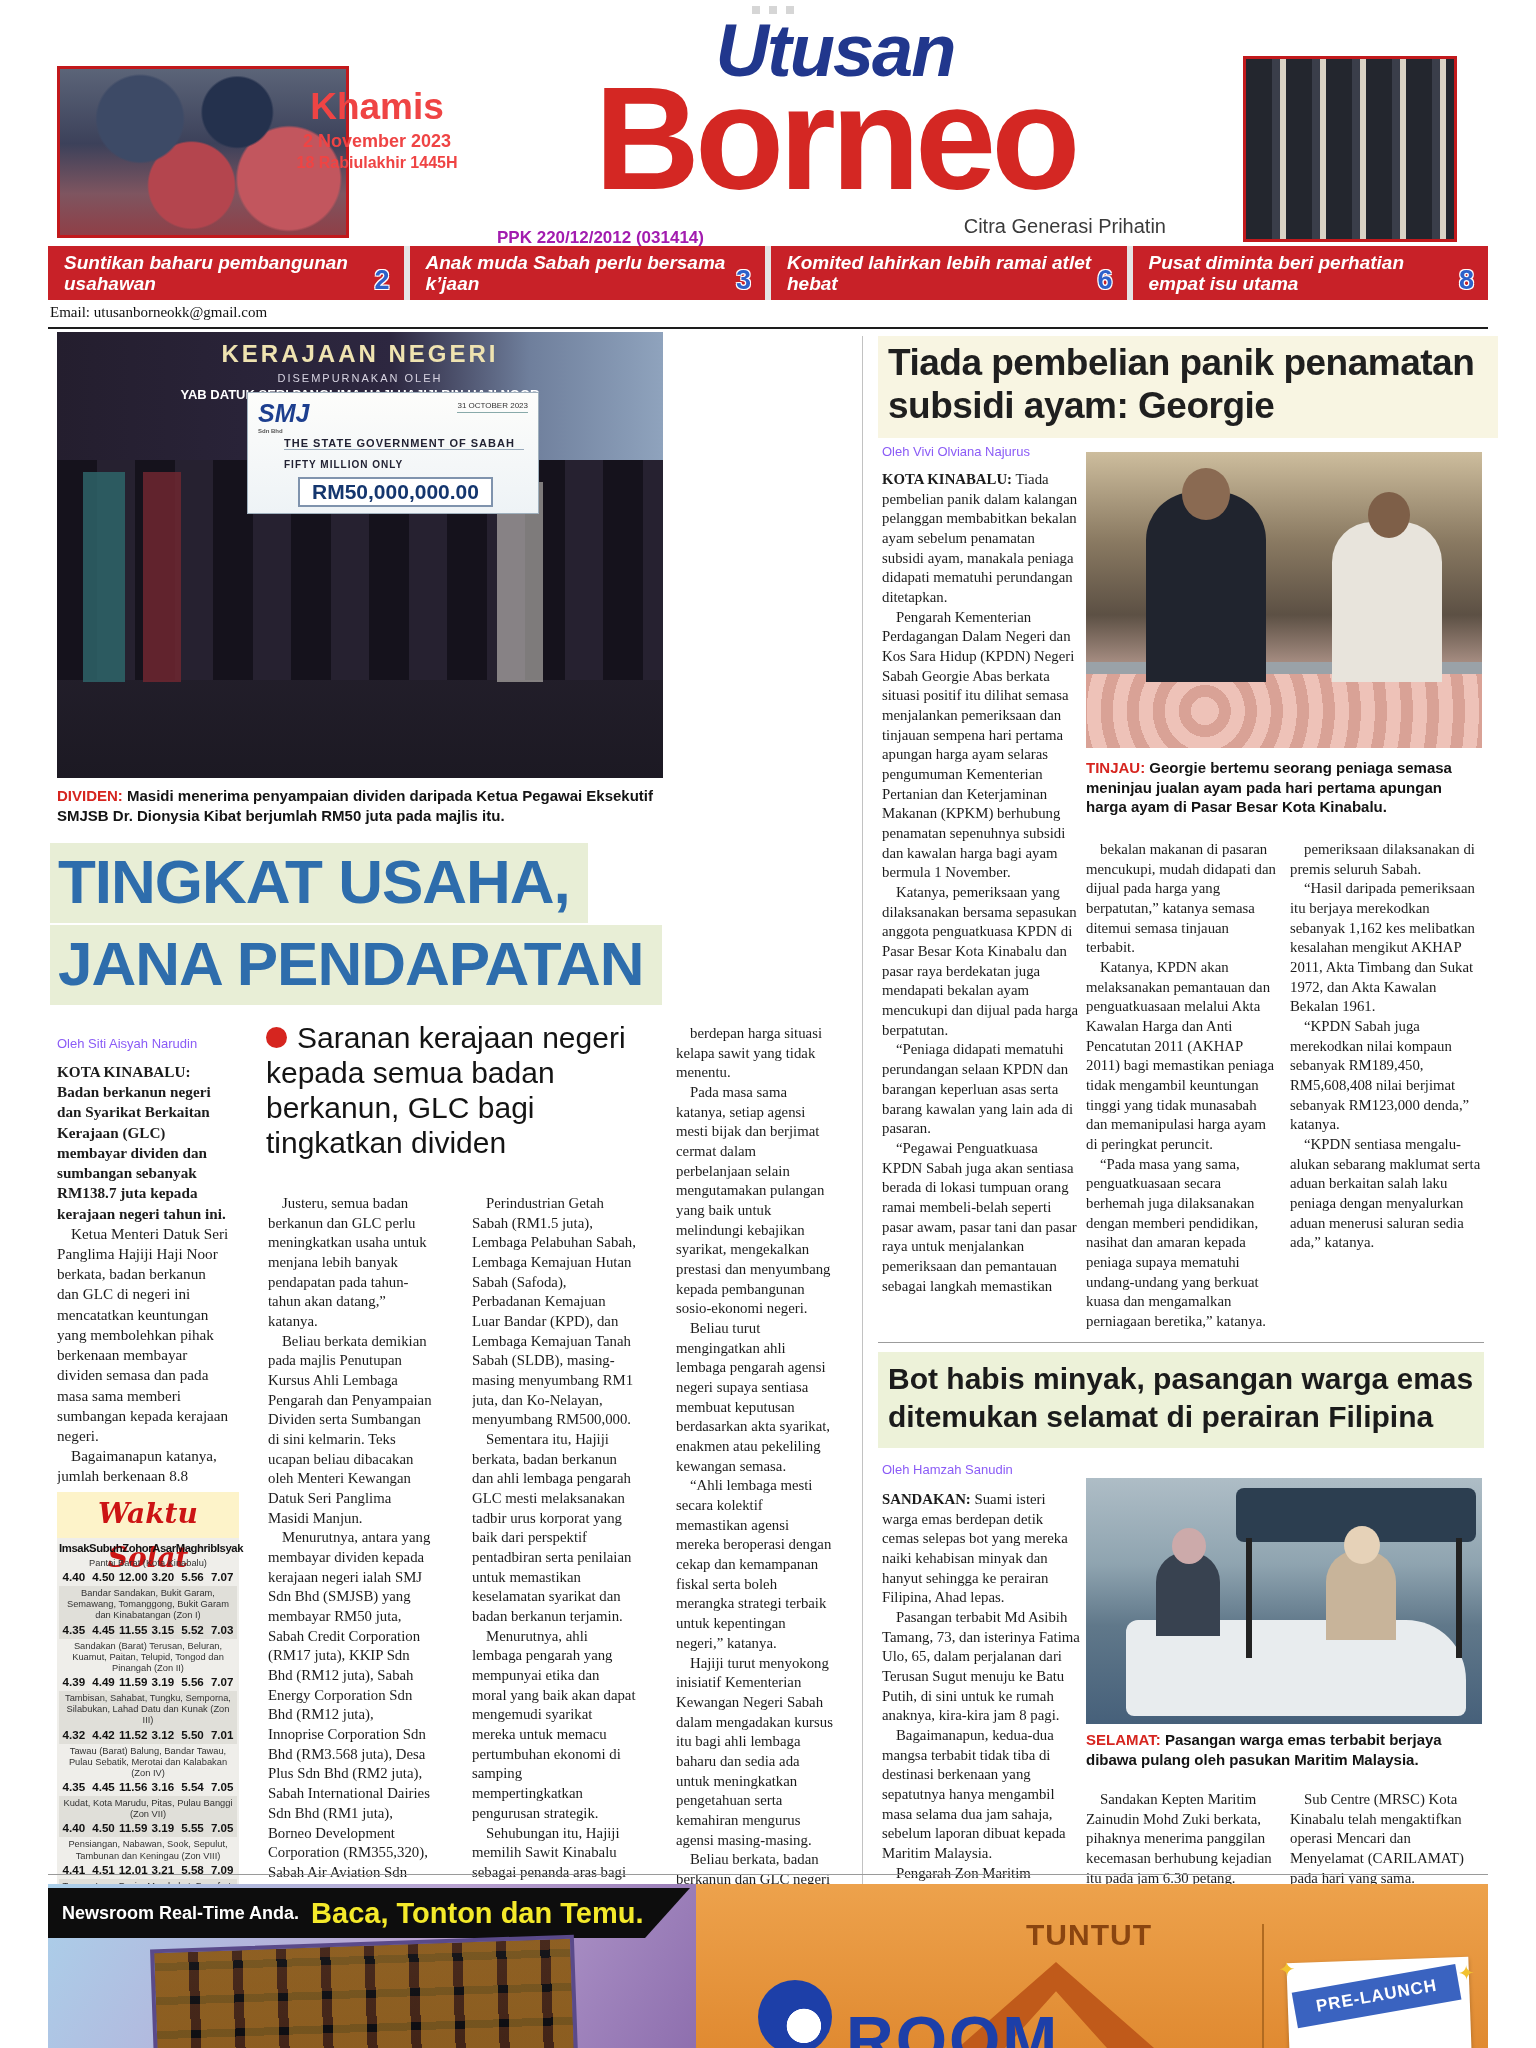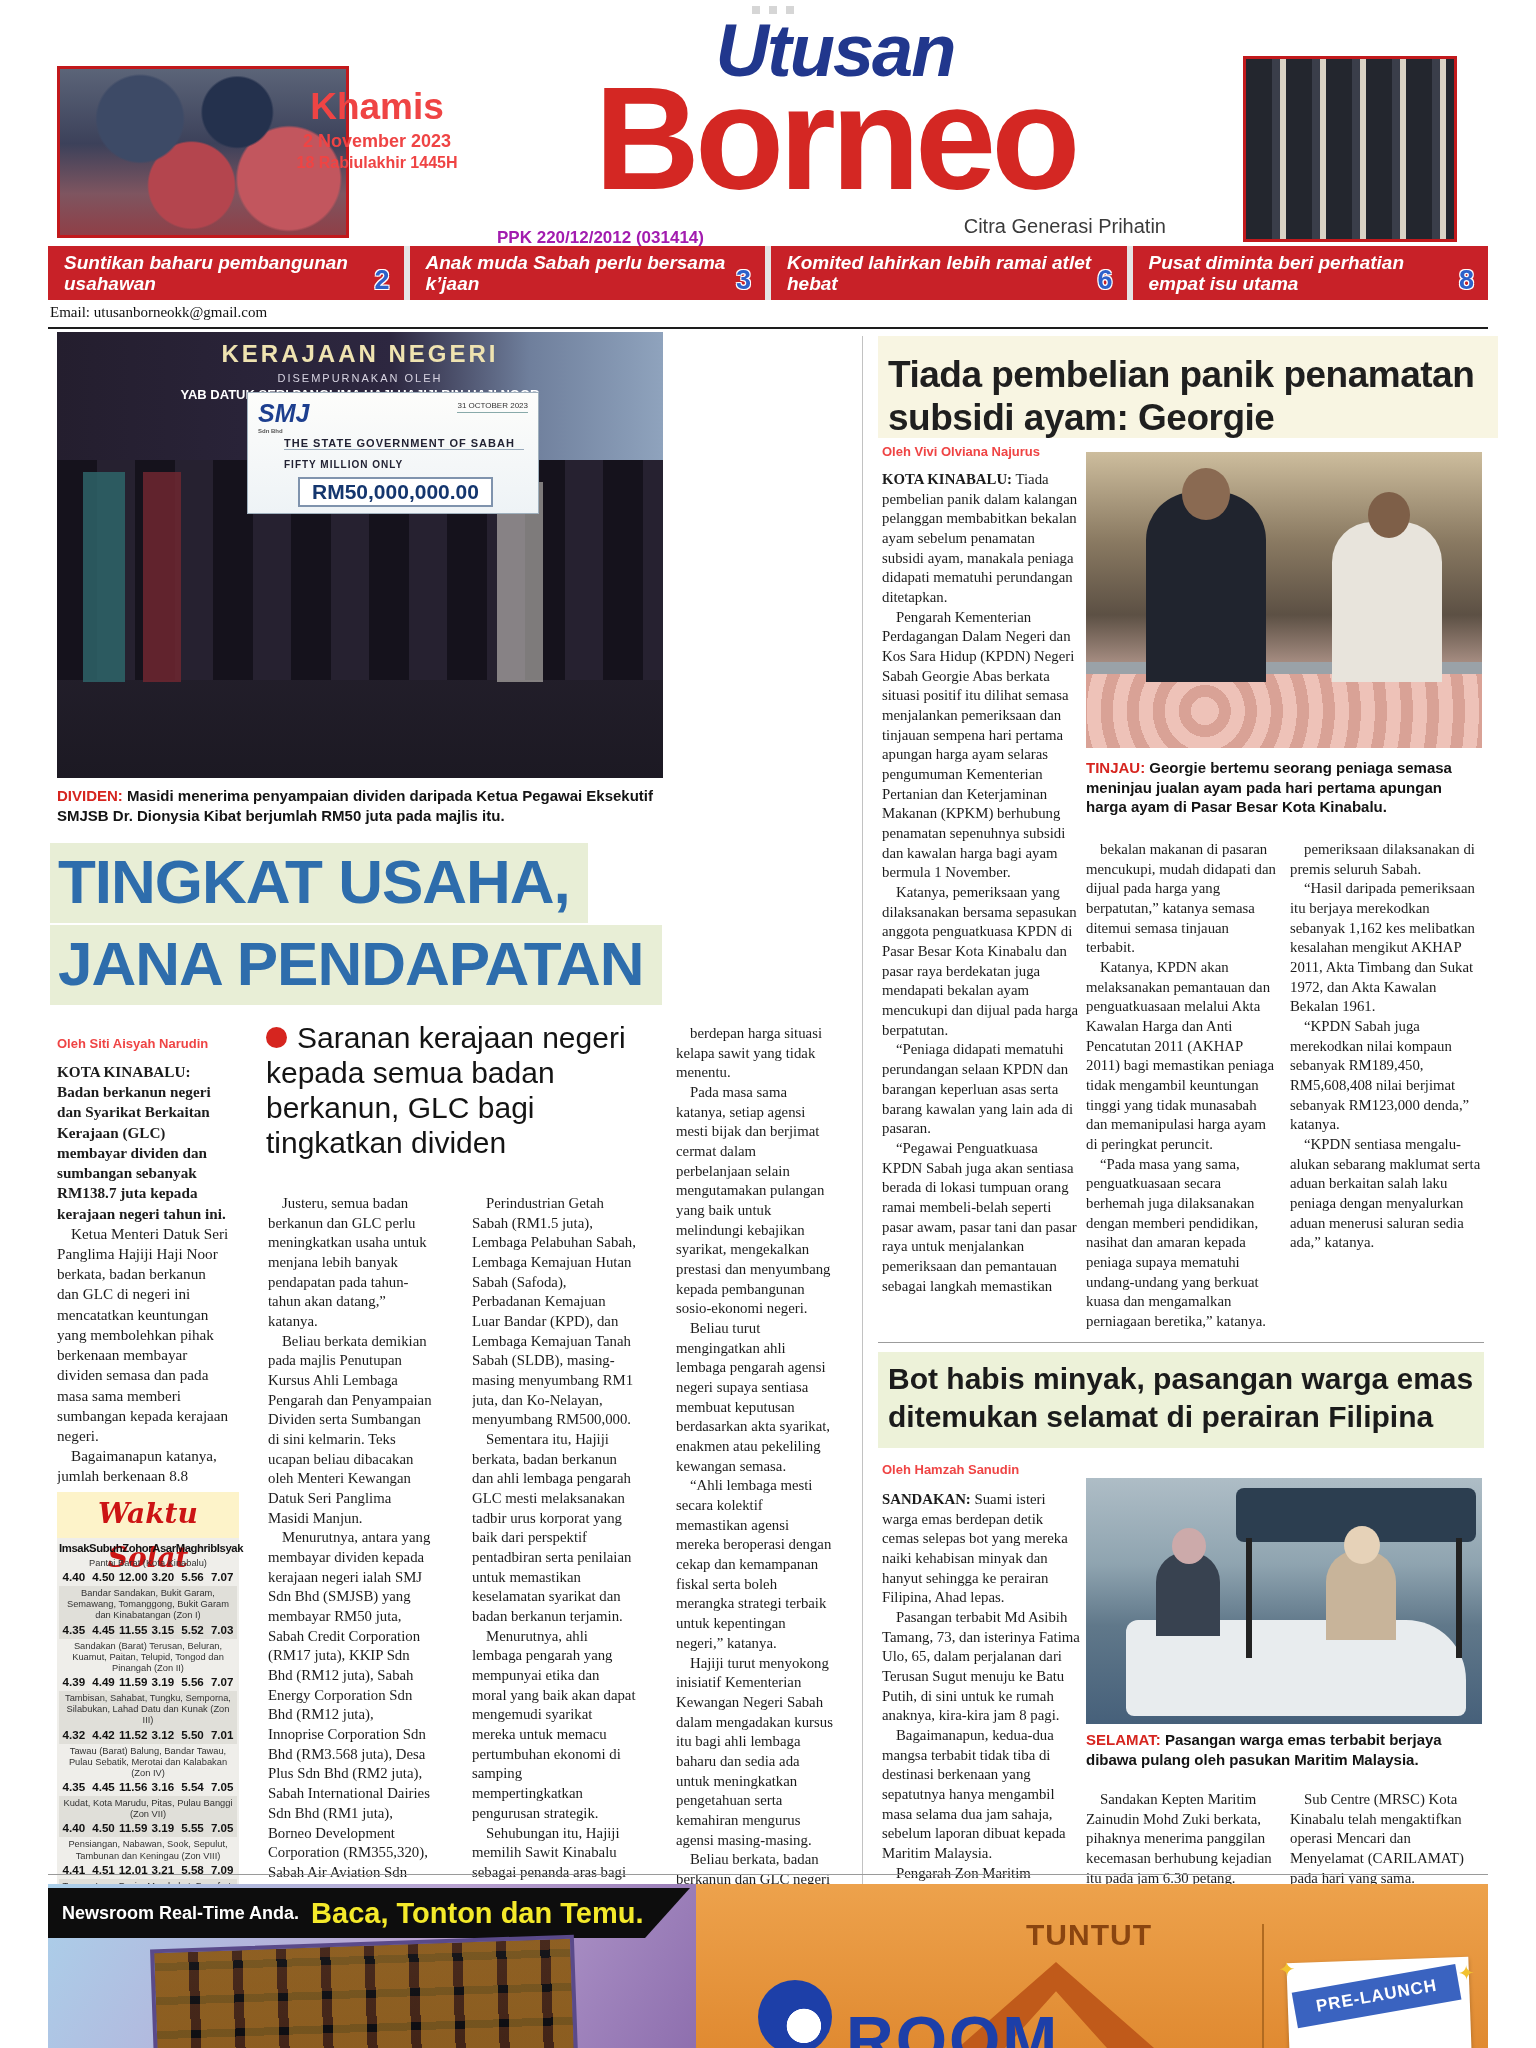--- a/index.html
+++ b/index.html
@@ -82,21 +82,21 @@
   .caption .cap-lead{color:#d6251f;}
   .cap-dividen{left:57px;top:786px;width:616px;}
   .cap-tinjau{left:1086px;top:758px;width:396px;}
   .cap-selamat{left:1086px;top:1730px;width:396px;}
 
   
   .main-headline{left:50px;top:843px;width:630px;font-family:"Liberation Sans",sans-serif;
     font-weight:bold;font-size:62px;line-height:1;color:#2e6dac;letter-spacing:-1px;}
   .main-headline .hl{display:inline-block;background:#e8eed6;padding:8px 18px 10px 8px;margin-bottom:2px;}
 
-  .byline{font-family:"Liberation Sans",sans-serif;font-weight:bold;font-size:13px;color:#ef4444;}
+  .byline{font-family:"Liberation Sans",sans-serif;font-weight:normal;font-size:13px;color:#8b5cf6;}
   .byline-a{left:57px;top:1036px;}
   .byline-e{left:882px;top:444px;}
   .byline-h{left:882px;top:1462px;}
 
   
   .bodycol{overflow:hidden;font-size:14.8px;line-height:1.33;text-align:left;}
   .bodycol p{margin:0;text-indent:14px;}
   .bodycol p.noindent{text-indent:0;}
   .dateline{font-weight:bold;}
   .lead-bold{font-weight:bold;}
@@ -112,21 +112,21 @@
   .col-j{left:1290px;top:1790px;width:192px;height:118px;}
 
   
   .sub-headline{left:266px;top:1020px;width:408px;font-family:"Liberation Sans",sans-serif;
     font-size:30px;line-height:1.17;color:#141414;}
   .red-dot{display:inline-block;width:21px;height:21px;border-radius:50%;background:#d6251f;margin-right:10px;}
 
   
   .georgie-headline{left:878px;top:336px;width:620px;height:102px;background:#f8f5e2;
     font-family:"Liberation Sans",sans-serif;font-size:37px;line-height:1.15;color:#1f1f1f;
-    padding:18px 10px;box-sizing:border-box;letter-spacing:-.5px;}
+    padding:6px 10px;box-sizing:border-box;letter-spacing:-.5px;}
   .bot-headline{left:878px;top:1352px;width:606px;height:96px;background:#edf2d9;
     font-family:"Liberation Sans",sans-serif;font-weight:bold;font-size:30px;line-height:1.25;
     color:#1b1b1b;padding:8px 10px;box-sizing:border-box;}
 
   
   .georgie-photo{left:1086px;top:452px;width:396px;height:296px;overflow:hidden;
     background:linear-gradient(180deg,#cdbd9d 0%,#8a7a62 30%,#5c5044 55%,#b79b90 75%,#e3b4aa 100%);}
   .georgie-photo .vendor{position:absolute;left:60px;top:40px;width:120px;height:190px;border-radius:48px 48px 0 0;background:#20242e;}
   .georgie-photo .vendor-head{position:absolute;left:96px;top:16px;width:48px;height:52px;border-radius:50%;background:#8a6a52;}
   .georgie-photo .buyer{position:absolute;right:40px;top:70px;width:110px;height:160px;border-radius:40px 40px 0 0;background:#e8e4dc;}

